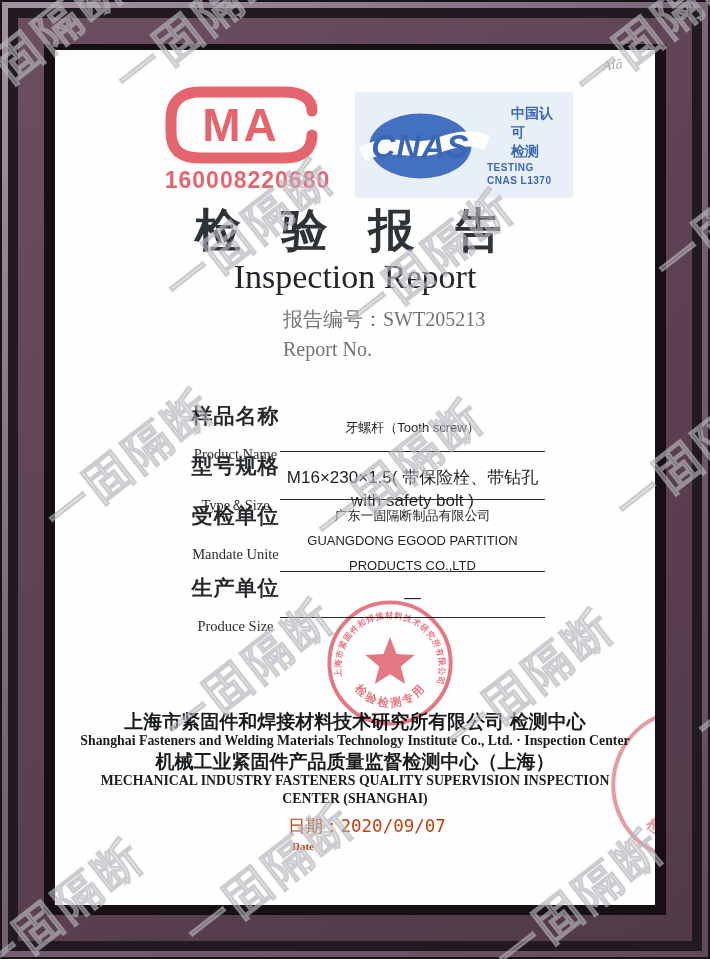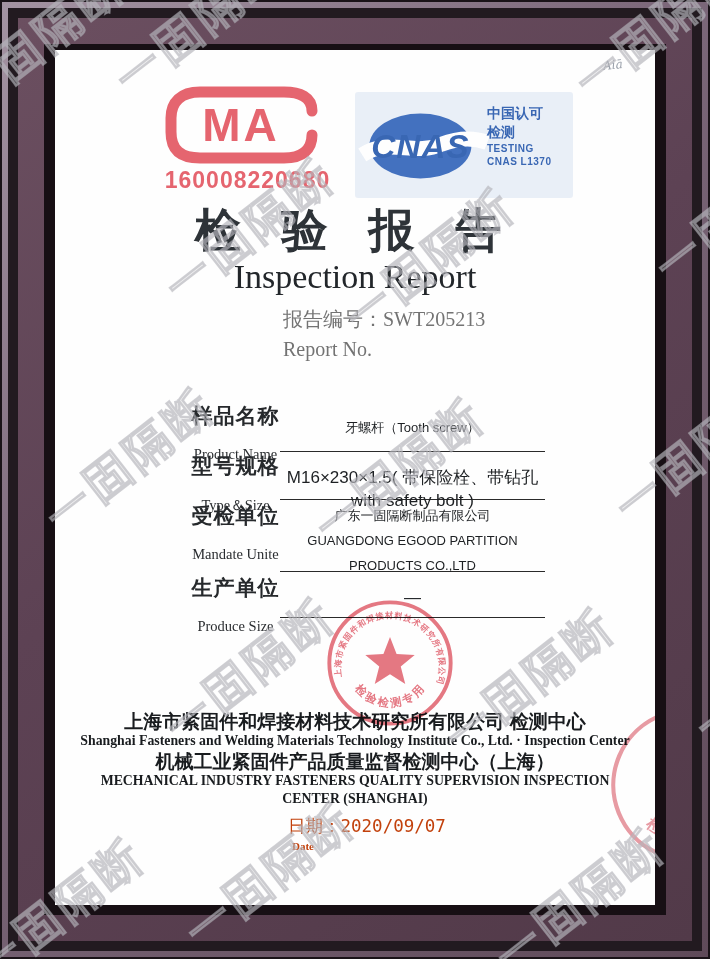--- a/index.html
+++ b/index.html
@@ -27,21 +27,21 @@
     font-family:"Liberation Sans",sans-serif;
   }
   .cnas{
     position:absolute;left:300px;top:42px;width:218px;height:106px;
     background:rgba(198,212,234,.38);border-radius:3px;opacity:.95;
   }
   .cnas-logo{position:absolute;left:2px;top:8px;}
   .cnas-text{
     position:absolute;right:8px;top:12px;width:78px;color:#2f5fb0;line-height:1.35;
   }
-  .cnas-text .zh{font-size:14px;font-weight:bold;}
+  .cnas-text .zh{font-size:14px;font-weight:bold;margin-left:24px;}
   .cnas-text .en{font-size:10px;font-weight:bold;letter-spacing:.5px;}
   
   .title-zh{
     position:absolute;left:0;top:150px;width:100%;text-align:center;
     font-size:46px;font-weight:900;color:#2e3338;letter-spacing:14px;
   }
   .title-en{
     position:absolute;left:0;top:208px;width:100%;text-align:center;
     font-family:"Liberation Serif",serif;font-size:34px;color:#22262a;
   }

